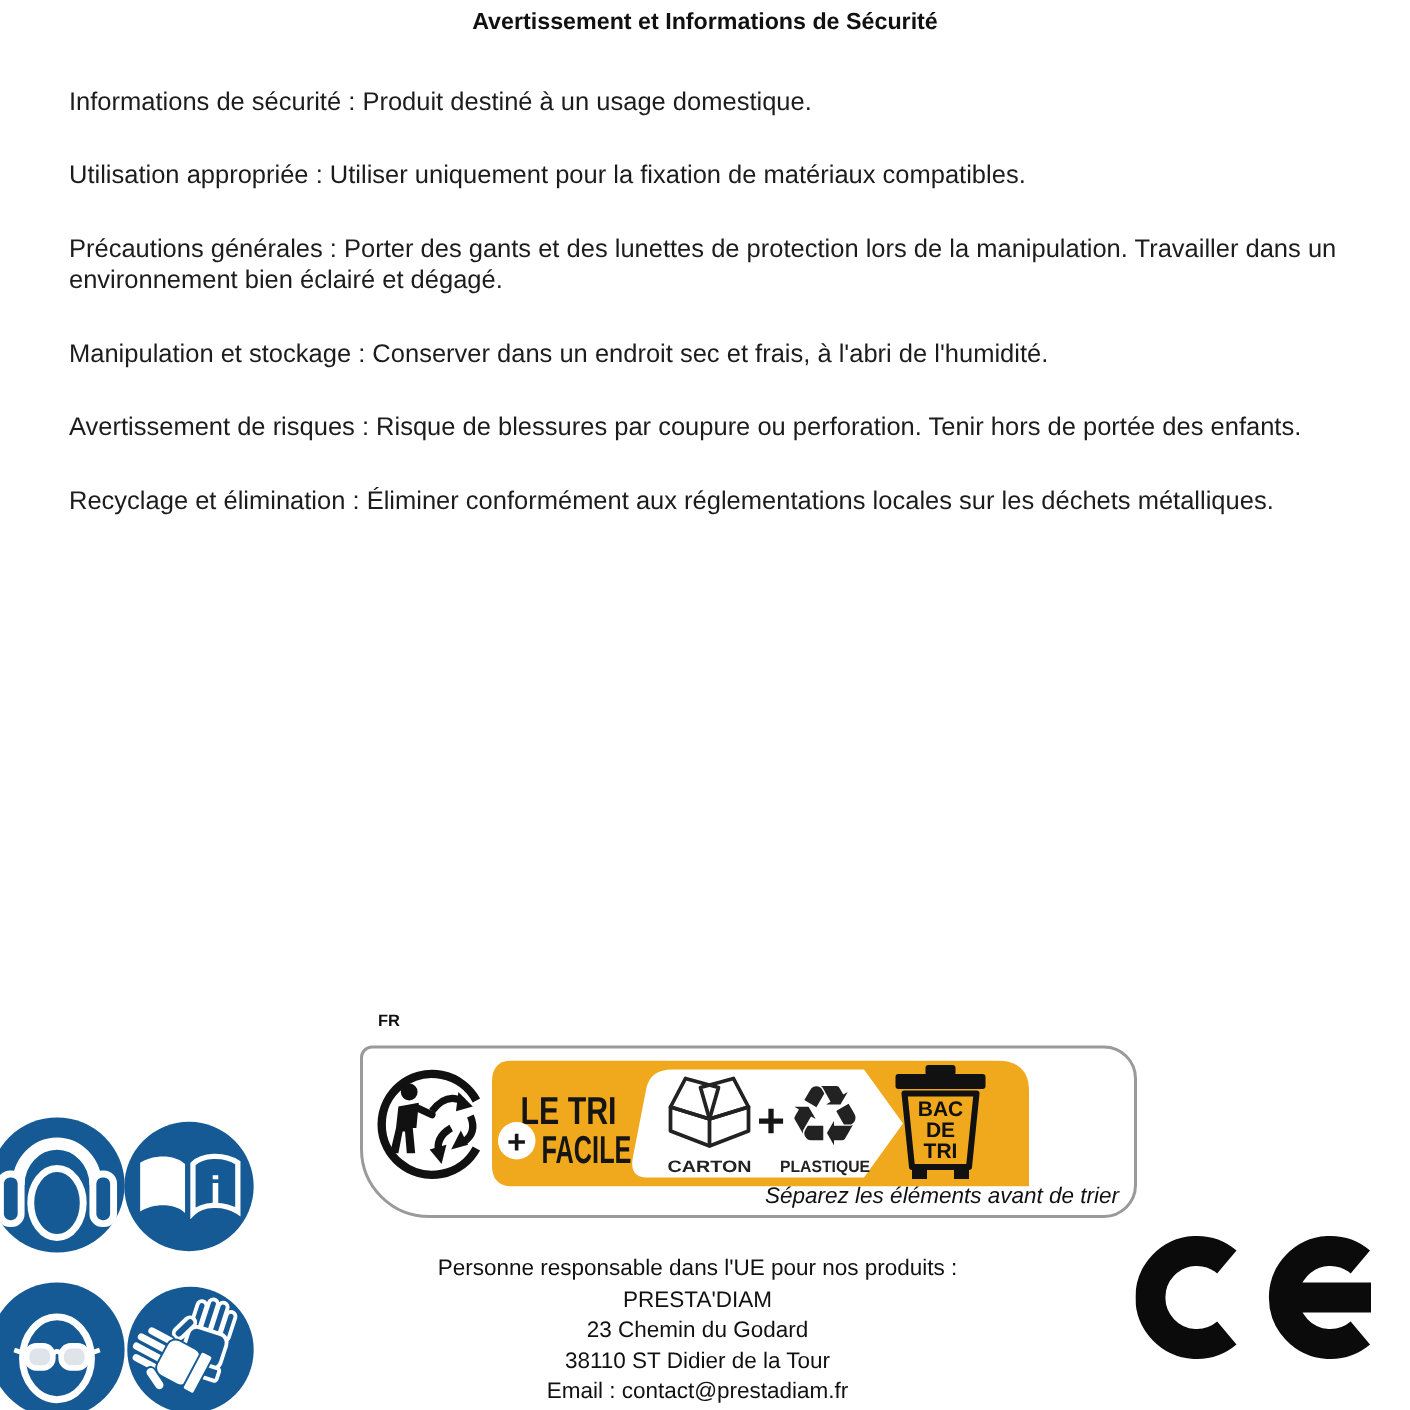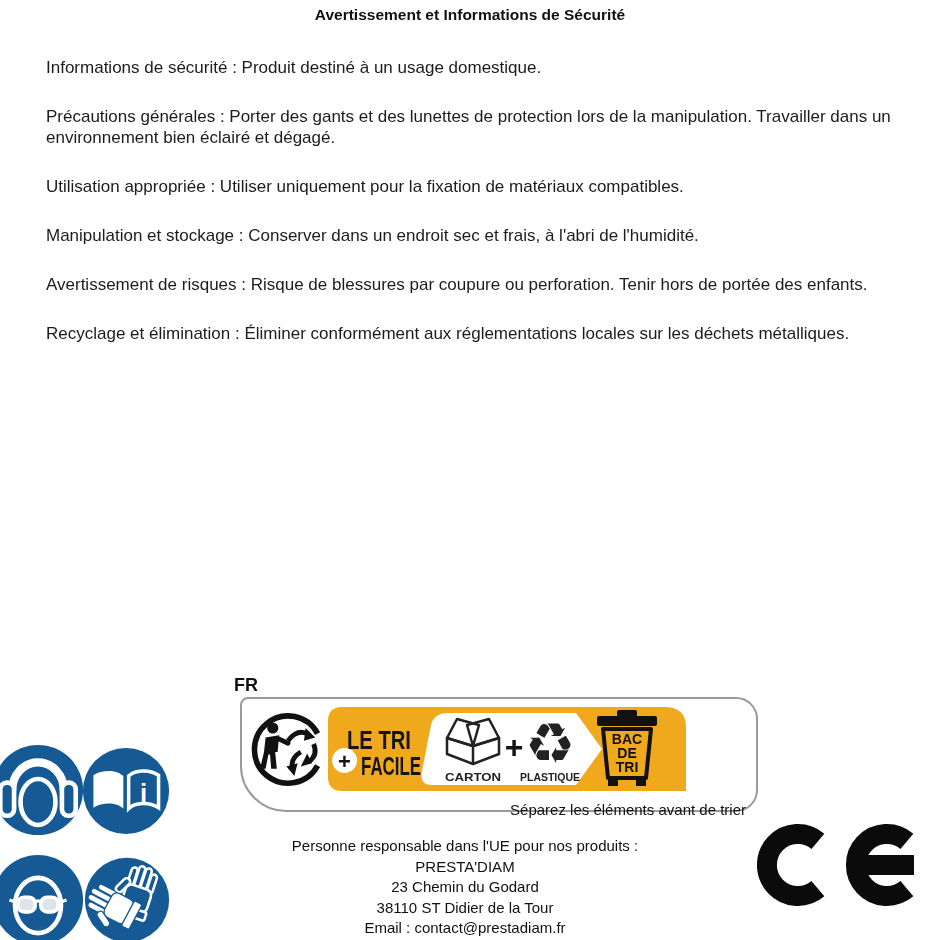--- a/index.html
+++ b/index.html
@@ -5,44 +5,44 @@
   html,body{margin:0;padding:0;background:#fff;}
   .page{position:relative;width:940px;height:940px;background:#ffffff;overflow:hidden;
         font-family:"Liberation Sans","DejaVu Sans",sans-serif;color:#1c1c1c;padding-left:43px;}
   .doc-title{position:absolute;left:0;top:6px;width:940px;text-align:center;
              font-size:15.5px;font-weight:bold;color:#111;}
   .paragraphs{position:absolute;left:46px;top:57px;width:894px;font-size:17px;line-height:21px;}
   .paragraphs p{margin:0 0 28px 0;}
   
   .picto{position:absolute;}
   
-  .fr-code{position:absolute;left:234px;top:675px;font-size:18px;font-weight:bold;color:#111;}
+  .fr-code{position:absolute;left:252px;top:675px;font-size:11px;font-weight:bold;color:#111;}
   .tri-label{position:absolute;left:240px;top:697px;width:518px;height:115px;box-sizing:border-box;
              background:#fff;border:2px solid #9a9a9a;border-radius:8px 22px 22px 46px;}
   .triman{position:absolute;left:6px;top:4px;}
   .strip{position:absolute;left:86px;top:8px;}
-  .tagline{position:absolute;right:10px;top:90px;font-size:15px;color:#111;white-space:nowrap;margin-top:12px;}
+  .tagline{position:absolute;right:10px;top:90px;font-style:italic;font-size:15px;color:#111;white-space:nowrap;}
   
   .resp{position:absolute;left:215px;top:836px;width:500px;text-align:center;
         font-size:15px;font-weight:normal;line-height:20.5px;color:#111;}
   
   .ce{position:absolute;left:757px;top:823px;}
   svg text{font-family:"Liberation Sans","DejaVu Sans",sans-serif;}
 </style>
 </head>
 <body>
 
 <div class="page">
 
   <div class="doc-title">Avertissement et Informations de Sécurité</div>
 
   <div class="paragraphs">
     <p>Informations de sécurité : Produit destiné à un usage domestique.</p>
+    <p>Utilisation appropriée : Utiliser uniquement pour la fixation de matériaux compatibles.</p>
     <p>Précautions générales : Porter des gants et des lunettes de protection lors de la manipulation. Travailler dans un environnement bien éclairé et dégagé.</p>
-    <p>Utilisation appropriée : Utiliser uniquement pour la fixation de matériaux compatibles.</p>
     <p>Manipulation et stockage : Conserver dans un endroit sec et frais, à l'abri de l'humidité.</p>
     <p>Avertissement de risques : Risque de blessures par coupure ou perforation. Tenir hors de portée des enfants.</p>
     <p>Recyclage et élimination : Éliminer conformément aux réglementations locales sur les déchets métalliques.</p>
   </div>
 
   <svg class="picto" style="left:-8px;top:744px" width="92" height="92" viewBox="-50 -50 100 100">
     <circle r="49" fill="#155A94"></circle>
     <path d="M -28 0 A 28 30 0 0 1 28 0" stroke="#fff" stroke-width="9" fill="none"></path>
     <ellipse cx="0" cy="13" rx="19" ry="25" fill="none" stroke="#fff" stroke-width="5"></ellipse>
     <rect x="-41" y="-8" width="15" height="36" rx="7" fill="#155A94" stroke="#fff" stroke-width="5"></rect>

